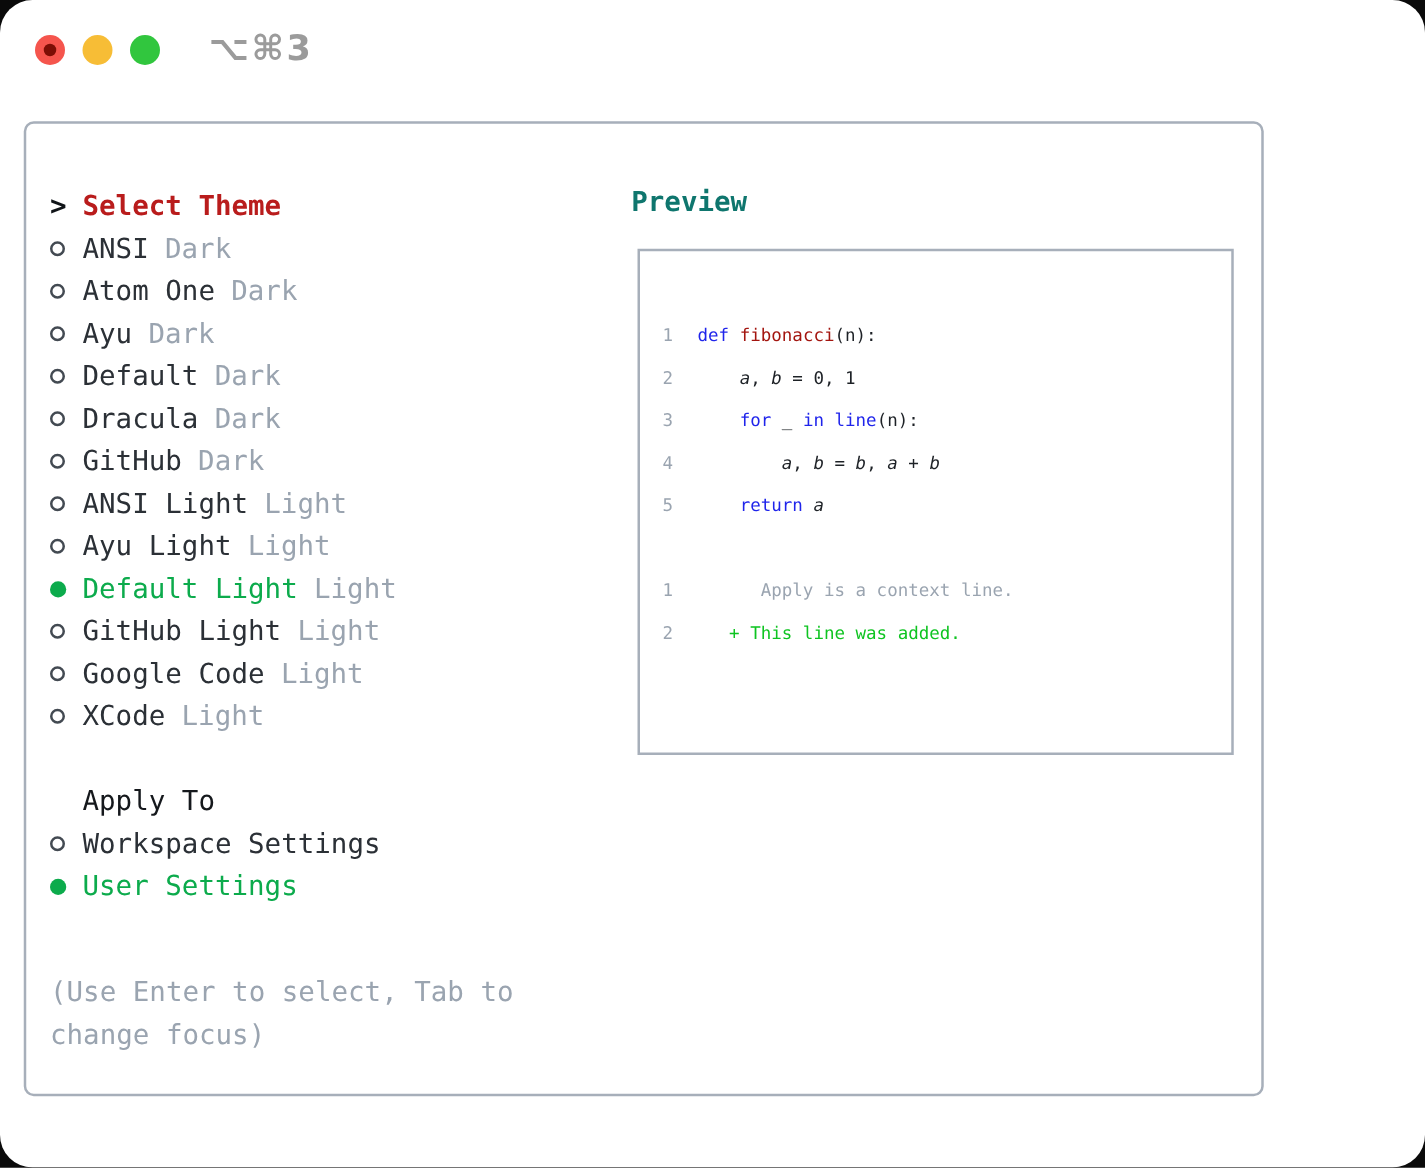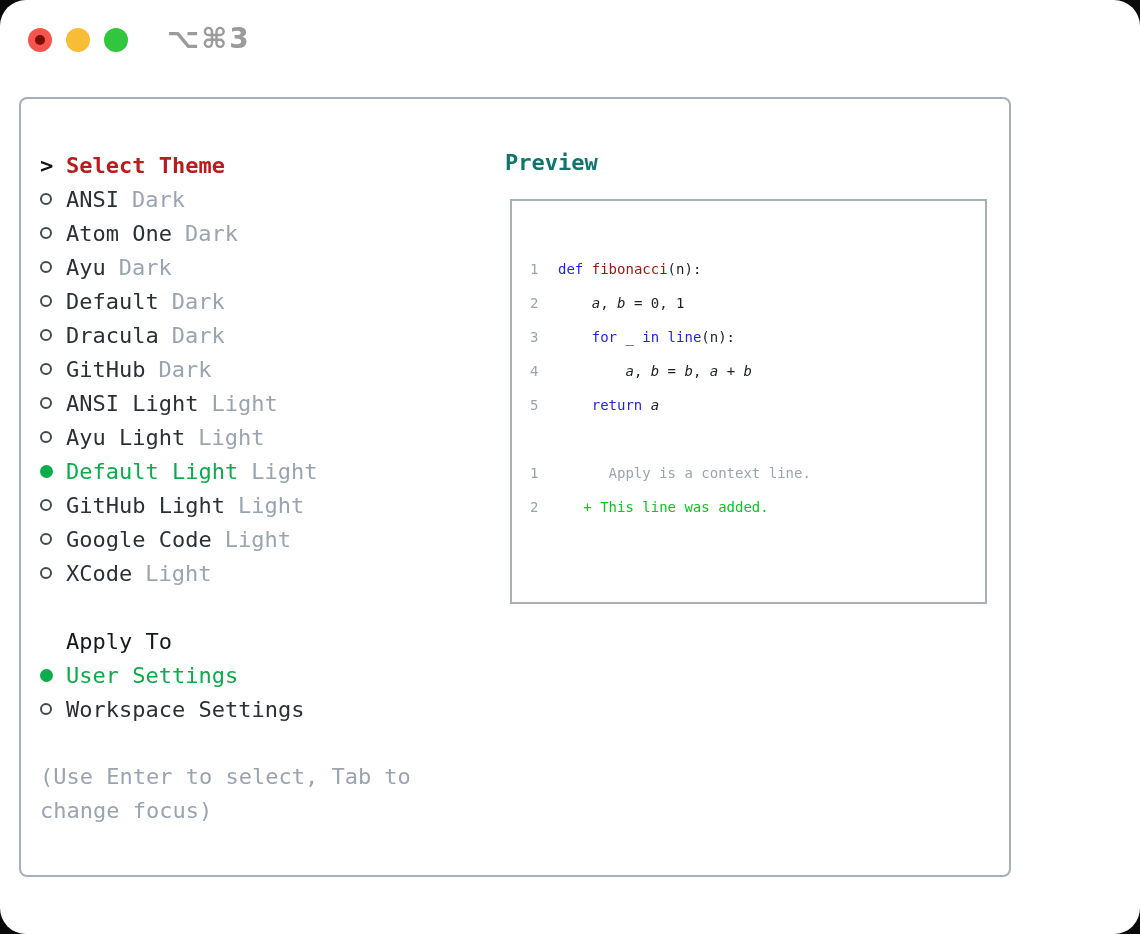--- a/index.html
+++ b/index.html
@@ -33,21 +33,21 @@
   .radio{width:12px;height:12px;border-radius:50%;border:2px solid #434a52;box-sizing:border-box;display:inline-block;}
   .radio.on{border:none;background:#0cab4c;width:13px;height:13px;}
   .h-label{font-weight:bold;color:#b91c1c;}
   .item-name{color:#2b3036;}
   .item-name.sel{color:#0cab4c;}
   .variant{color:#9aa4b0;margin-left:13px;}
   .spacer{height:34px;}
   .applyto-label{color:#15181c;}
   .opt-label{color:#2b3036;}
   .opt-label.sel{color:#0cab4c;}
-  .hint{color:#9aa4b0;width:438px;line-height:34px;margin-top:34px;}
+  .hint{color:#9aa4b0;width:438px;line-height:34px;margin-top:52px;}
   
   .preview-label{position:absolute;left:484px;top:51px;font-size:22px;font-weight:bold;color:#0f766e;}
   .preview-box{
     position:absolute;left:489px;top:100px;width:477px;height:405px;
     border:2px solid #a7afba;box-sizing:border-box;background:#fff;
     padding:51px 0 0 18px;overflow:hidden;
   }
   .pline{height:34px;line-height:34px;font-size:14px;white-space:pre;}
   .lnum{display:inline-block;width:28px;color:#9aa4b0;}
   .pl{color:#1d2126;}
@@ -96,22 +96,22 @@
         </div>
 
       <div class="spacer"></div>
 
       <div class="row">
         <span class="marker"></span>
         <span class="applyto-label">Apply To</span>
       </div>
 
       <div>
+          <div class="row"><span class="marker"><span class="radio"></span></span><span class="opt-label">Workspace Settings</span></div>
           <div class="row"><span class="marker"><span class="radio on"></span></span><span class="opt-label sel">User Settings</span></div>
-          <div class="row"><span class="marker"><span class="radio"></span></span><span class="opt-label">Workspace Settings</span></div>
         </div>
 
       <div class="hint">(Use Enter to select, Tab to change focus)</div>
     </div>
 
     <div class="preview-label">Preview</div>
 
     <div class="preview-box">
         <div class="pline"><span class="lnum">1</span><span class="kw">def</span><span class="pl"> </span><span class="fn">fibonacci</span><span class="pl">(n):</span></div>
         <div class="pline"><span class="lnum">2</span><span class="pl">    </span><span class="va">a</span><span class="pl">, </span><span class="va">b</span><span class="pl"> = 0, 1</span></div>

